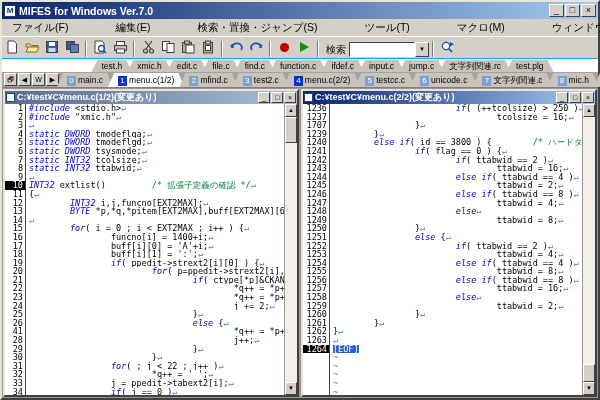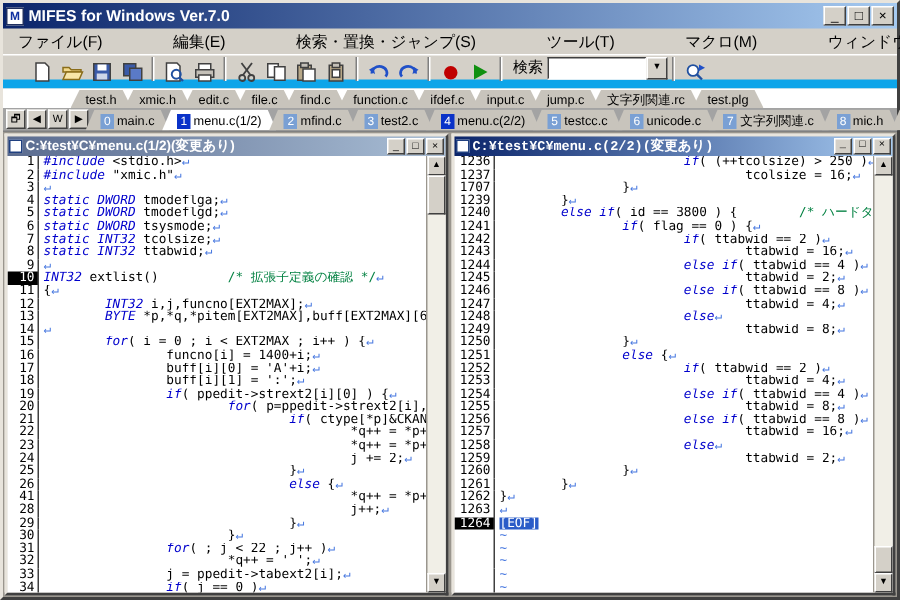--- a/index.html
+++ b/index.html
@@ -11,45 +11,45 @@
   .titlebar{height:17px;background:linear-gradient(90deg,var(--tb-from),var(--tb-to));display:flex;align-items:center;padding:0 2px;gap:3px;flex:none;}
   .app-icon{width:12px;height:12px;background:#fff;border:1px solid #203060;flex:none;display:flex;align-items:center;justify-content:center;font-size:8px;font-weight:bold;color:#1030a0;}
   .title-text{color:#fff;font-weight:bold;font-size:10.5px;flex:1;white-space:nowrap;overflow:hidden;}
   .winbtn{width:15px;height:13px;background:#d4d0c8;border:1px solid;border-color:#fff #404040 #404040 #fff;font-size:9px;line-height:10px;text-align:center;color:#000;flex:none;}
 
   
   .menubar{height:17px;display:flex;align-items:center;font-size:10.5px;padding-left:3px;flex:none;gap:33px;}
   .menu-item{padding:1px 7px;white-space:nowrap;}
 
   
-  .toolbar{height:23px;display:flex;align-items:flex-start;padding:1px 1px 1px 16px;flex:none;border-top:1px solid #fff;border-bottom:6px solid #0ea5e9;}
+  .toolbar{height:23px;display:flex;align-items:flex-end;padding:1px 1px 1px 0;flex:none;border-top:1px solid #fff;border-bottom:1px solid #0ea5e9;}
   .tbtn{width:20px;height:20px;display:flex;align-items:center;justify-content:center;flex:none;}
   .tsep{width:0;height:16px;border-left:1px solid #808080;border-right:1px solid #fff;margin:0 3px;flex:none;}
   .search-label{font-size:10px;margin:0 3px 0 4px;white-space:nowrap;}
   .search-input{width:66px;height:15px;border:1px solid;border-color:#404040 #fff #fff #404040;font-size:9px;padding:0 2px;}
   .combo-btn{width:14px;height:15px;background:#d4d0c8;border:1px solid;border-color:#fff #404040 #404040 #fff;font-size:6px;line-height:13px;text-align:center;}
   .rec-dot{width:9px;height:9px;border-radius:50%;background:#c00000;}
   .play-tri{width:0;height:0;border-left:9px solid #109010;border-top:5px solid transparent;border-bottom:5px solid transparent;}
 
   
-  .tabrow1{height:13px;background:#fff;display:flex;align-items:flex-end;padding-left:50px;flex:none;}
+  .tabrow1{height:13px;background:#fff;display:flex;align-items:flex-end;padding-left:50px;flex:none;justify-content:center;}
   .tabrow2{height:16px;background:#a3a3a3;display:flex;align-items:flex-end;flex:none;border-bottom:1px solid #808080;}
   .tab{clip-path:polygon(6px 0,calc(100% - 6px) 0,100% 100%,0 100%);background:#c8c4bc;padding:1px 10px 1px 10px;font-size:8.5px;margin-left:-5px;white-space:nowrap;height:12px;line-height:10px;}
   .tabrow2 .tab{height:14px;line-height:12px;background:#c8c4bc;}
   .tabrow2 .tab.active{background:#fff;}
   .badge{display:inline-block;min-width:9px;padding:0 1px;background:var(--badge);color:#fff;font-size:8px;line-height:10px;text-align:center;margin-right:2px;}
   .badge.sel{background:var(--badge-sel);}
   .tabnav{display:flex;align-items:center;gap:1px;padding:0 3px 1px 2px;}
   .navbtn{width:13px;height:13px;background:#d4d0c8;border:1px solid;border-color:#fff #404040 #404040 #fff;font-size:7px;line-height:11px;text-align:center;}
 
   
   .mdi{flex:1;background:#9a968e;display:flex;gap:2px;padding:1px;overflow:hidden;}
   .pane{flex:1;background:#d4d0c8;border:2px solid;border-color:#e8e4dc #404040 #404040 #e8e4dc;display:flex;flex-direction:column;min-width:0;}
   .ptitle{height:13px;display:flex;align-items:center;gap:2px;padding:0 1px;flex:none;}
-  .ptitle.active{background:linear-gradient(90deg,var(--tb-from),var(--tb-to));font-family:Liberation Mono, monospace;}
+  .ptitle.active{background:linear-gradient(90deg,var(--tb-from),var(--tb-to));}
   .ptitle.inactive{background:linear-gradient(90deg,var(--itb-from),var(--itb-to));}
   .ptitle-icon{width:9px;height:9px;background:#fff;border:1px solid #204080;flex:none;}
   .ptitle-text{color:#fff;font-weight:bold;font-size:9px;flex:1;white-space:nowrap;overflow:hidden;}
   .pwbtn{width:12px;height:11px;background:#d4d0c8;border:1px solid;border-color:#fff #404040 #404040 #fff;font-size:7px;line-height:9px;text-align:center;flex:none;}
   .pbody{flex:1;background:#fff;display:flex;min-height:0;}
   .lines{flex:1;overflow:hidden;min-width:0;}
   .row{display:flex;height:8.6px;flex:none;font-family:"DejaVu Sans Mono","Liberation Mono",monospace;font-size:8.5px;line-height:8.7px;white-space:pre;}
   .ln{text-align:right;padding-right:2px;border-right:1px solid #404040;flex:none;color:#000;}
   .ln.marked{background:#000;color:#fff;}
   .lp .ln{width:21px;}

